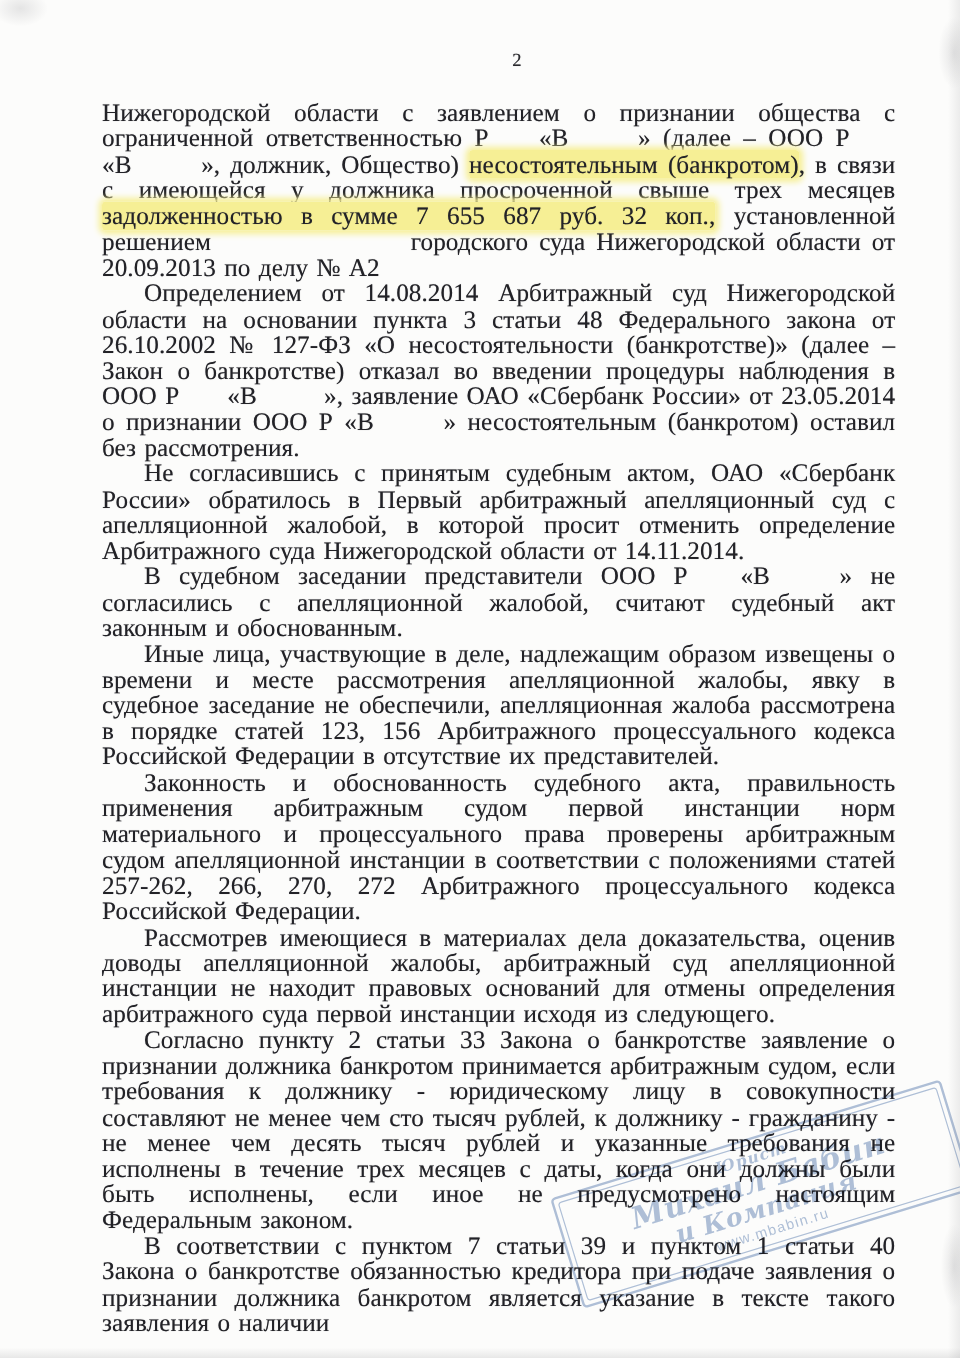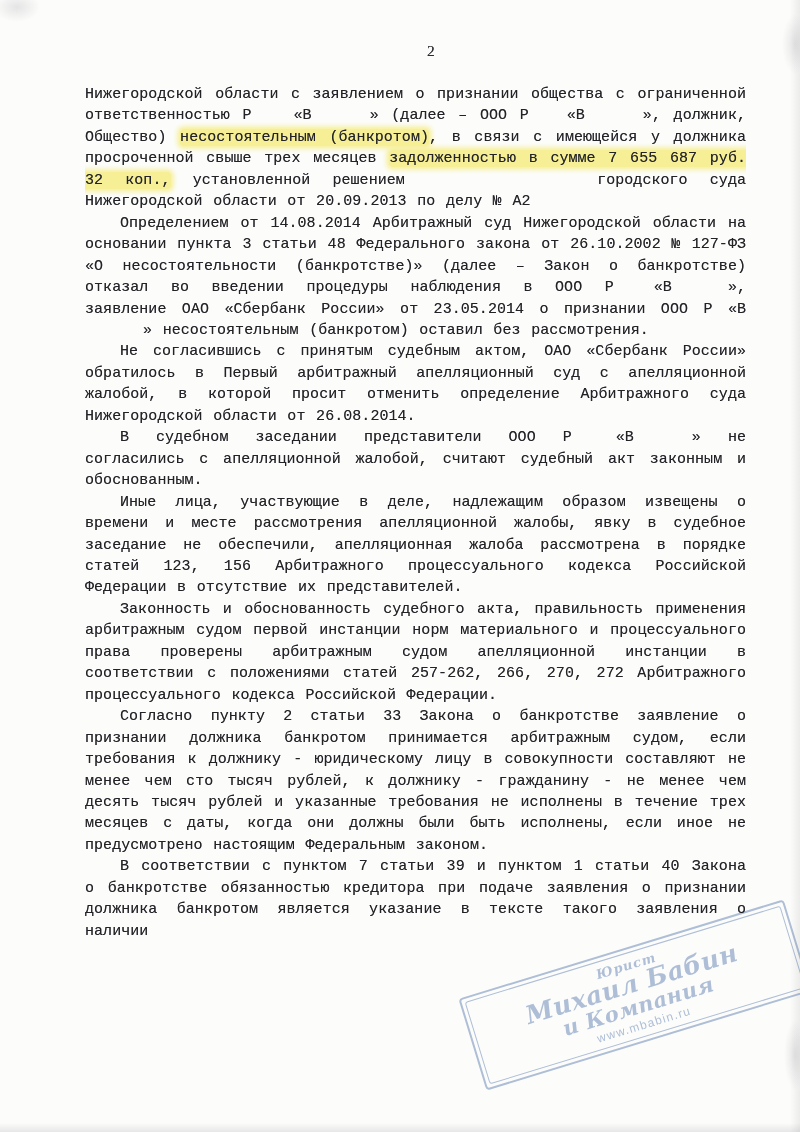--- a/index.html
+++ b/index.html
@@ -49,27 +49,26 @@
     text-indent: 32px;
     font-size: 15.5px;
     letter-spacing: 0.5px;
     color: #2a2a2e;
     text-shadow: 0 0 0.6px rgba(34,34,40,0.55);
   }
 
   .text-column {
     position: absolute;
     top: 84px; left: 85px; width: 661px;
-    font-size: 15px;
+    font-size: 21px;
     line-height: 21.45px;
     text-align: justify;
     word-spacing: 1.6px;
     letter-spacing: 0.05px;
     text-shadow: 0 0 0.6px rgba(34,34,40,0.5);
-    font-family: Liberation Mono, monospace;
   }
   .text-column p.para { text-indent: 35px; }
   .text-column p.para.no-indent { text-indent: 0; }
 
   .text-column .gap {
     display: inline-block;
     height: 1px;
   }
 
   .text-column .hl {
@@ -109,24 +108,25 @@
 </head>
 <body>
 
 <div class="page">
 
   <div class="page-number">2</div>
 
   <div class="text-column">
       <p class="para no-indent"><span class="run">Нижегородской области с заявлением о признании общества с ограниченной ответственностью Р</span><span class="gap" style="width: 42px;"></span><span class="run">«В</span><span class="gap" style="width: 58px;"></span><span class="run">» (далее – ООО Р</span><span class="gap" style="width: 38px;"></span><span class="run">«В</span><span class="gap" style="width: 58px;"></span><span class="run">», должник, Общество) </span><span class="hl">несостоятельным (банкротом)</span><span class="run">, в связи с имеющейся у должника просроченной свыше трех месяцев </span><span class="hl">задолженностью в сумме 7 655 687 руб. 32 коп.,</span><span class="run"> установленной решением </span><span class="gap" style="width: 148px;"></span><span class="run"> городского суда Нижегородской области от 20.09.2013 по делу № А2</span></p>
       <p class="para"><span class="run">Определением от 14.08.2014 Арбитражный суд Нижегородской области на основании пункта 3 статьи 48 Федерального закона от 26.10.2002 № 127-ФЗ «О несостоятельности (банкротстве)» (далее – Закон о банкротстве) отказал во введении процедуры наблюдения в ООО Р</span><span class="gap" style="width: 40px;"></span><span class="run">«В</span><span class="gap" style="width: 56px;"></span><span class="run">», заявление ОАО «Сбербанк России» от 23.05.2014 о признании ООО Р «В</span><span class="gap" style="width: 58px;"></span><span class="run">» несостоятельным (банкротом) оставил без рассмотрения.</span></p>
-      <p class="para"><span class="run">Не согласившись с принятым судебным актом, ОАО «Сбербанк России» обратилось в Первый арбитражный апелляционный суд с апелляционной жалобой, в которой просит отменить определение Арбитражного суда Нижегородской области от 26.08.2014.</span></p>
+      <p class="para"><span class="run">Не согласившись с принятым судебным актом, ОАО «Сбербанк России» обратилось в Первый арбитражный апелляционный суд с апелляционной жалобой, в которой просит отменить определение Арбитражного суда Нижегородской области от 14.11.2014.</span></p>
       <p class="para"><span class="run">В судебном заседании представители ООО Р</span><span class="gap" style="width: 44px;"></span><span class="run">«В</span><span class="gap" style="width: 58px;"></span><span class="run">» не согласились с апелляционной жалобой, считают судебный акт законным и обоснованным.</span></p>
       <p class="para"><span class="run">Иные лица, участвующие в деле, надлежащим образом извещены о времени и месте рассмотрения апелляционной жалобы, явку в судебное заседание не обеспечили, апелляционная жалоба рассмотрена в порядке статей 123, 156 Арбитражного процессуального кодекса Российской Федерации в отсутствие их представителей.</span></p>
       <p class="para"><span class="run">Законность и обоснованность судебного акта, правильность применения арбитражным судом первой инстанции норм материального и процессуального права проверены арбитражным судом апелляционной инстанции в соответствии с положениями статей 257-262, 266, 270, 272 Арбитражного процессуального кодекса Российской Федерации.</span></p>
+      <p class="para"><span class="run">Рассмотрев имеющиеся в материалах дела доказательства, оценив доводы апелляционной жалобы, арбитражный суд апелляционной инстанции не находит правовых оснований для отмены определения арбитражного суда первой инстанции исходя из следующего.</span></p>
       <p class="para"><span class="run">Согласно пункту 2 статьи 33 Закона о банкротстве заявление о признании должника банкротом принимается арбитражным судом, если требования к должнику - юридическому лицу в совокупности составляют не менее чем сто тысяч рублей, к должнику - гражданину - не менее чем десять тысяч рублей и указанные требования не исполнены в течение трех месяцев с даты, когда они должны были быть исполнены, если иное не предусмотрено настоящим Федеральным законом.</span></p>
       <p class="para"><span class="run">В соответствии с пунктом 7 статьи 39 и пунктом 1 статьи 40 Закона о банкротстве обязанностью кредитора при подаче заявления о признании должника банкротом является указание в тексте такого заявления о наличии</span></p>
     </div>
 
   <div class="stamp">
     <div class="stamp-inner">
       <div class="stamp-title">Юрист</div>
       <div class="stamp-name">Михаил Бабин</div>
       <div class="stamp-company">и Компания</div>
       <div class="stamp-url">www.mbabin.ru</div>

